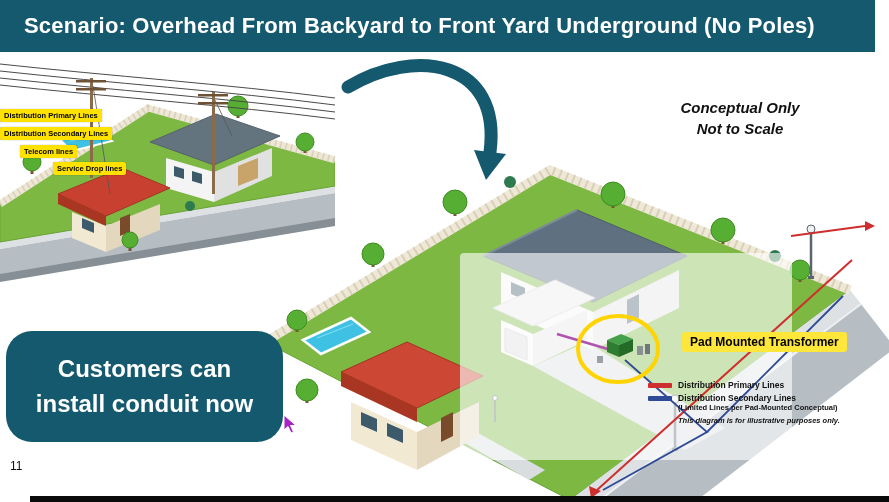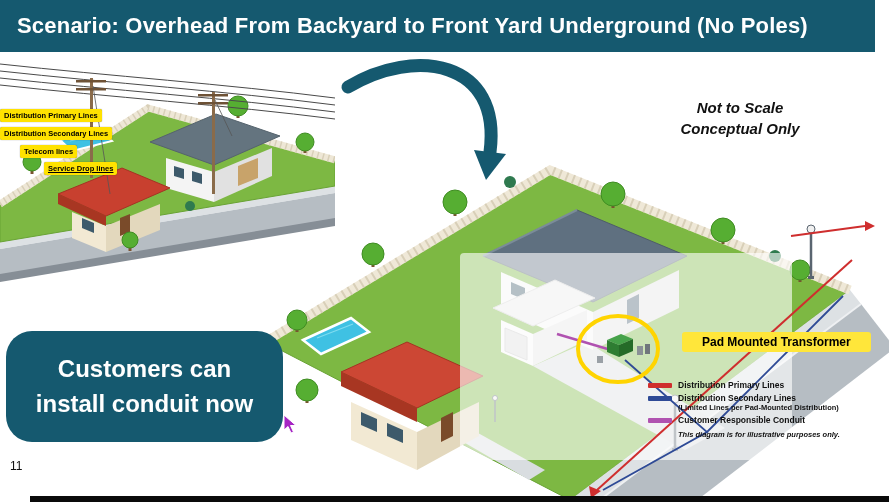--- a/index.html
+++ b/index.html
@@ -1,42 +1,42 @@
 <!DOCTYPE html>
 <html style="--teal: #15596f; --label_yellow: #ffe200; --highlight_yellow: #ffe63a; --legend_red: #cf2e2e; --legend_blue: #2e4a96; --legend_purple: #b052b0;"><head>
 <meta charset="utf-8">
 <style>
   html,body { margin:0; padding:0; background:#e8e8e8; font-family:"Liberation Sans",sans-serif; }
   .slide { position:relative; width:889px; height:502px; background:#ffffff; overflow:hidden; }
 
   .title-bar { position:absolute; left:0; top:0; width:875px; height:52px;
     background:var(--teal,#15596f); color:#fff; display:flex; align-items:center;
-    padding-left:17px; box-sizing:border-box; font-size:22px; font-weight:bold; letter-spacing:.2px; }
+    padding-left:24px; box-sizing:border-box; font-size:22px; font-weight:bold; letter-spacing:.2px; }
 
   .scene { position:absolute; }
   .scene-before { left:0; top:56px; width:335px; height:226px; }
   .scene-after  { left:255px; top:160px; width:634px; height:342px; }
   .arrow-svg { position:absolute; left:330px; top:52px; width:200px; height:140px; }
   .arrow-path { stroke:var(--teal,#15596f); stroke-width:13; fill:none; stroke-linecap:round; }
   .arrow-head { fill:var(--teal,#15596f); }
 
   .note { position:absolute; left:655px; top:97px; width:170px; text-align:center;
     font-weight:bold; font-style:italic; font-size:15px; line-height:1.4; color:#111; }
 
   .yellow-label { position:absolute; background:var(--label_yellow,#ffe200); color:#000;
     font-size:7.5px; font-weight:bold; padding:2px 4px; border-radius:2px; white-space:nowrap;
     box-shadow:0 0 1px rgba(0,0,0,.6); }
   .yl-0 { left:0px;  top:109px; }
   .yl-1 { left:0px;  top:127px; }
   .yl-2 { left:20px; top:145px; }
-  .yl-3 { left:44px; top:162px;text-decoration:underline; }
+  .yl-3 { left:53px; top:162px; }
 
   .transformer-label { position:absolute; left:682px; top:332px;
     background:var(--highlight_yellow,#ffe63a); color:#000; font-size:12px; font-weight:bold;
-    padding:3px 20px; border-radius:3px; white-space:nowrap; }
+    padding:3px 8px; border-radius:3px; white-space:nowrap; }
 
   .legend { position:absolute; left:648px; top:380px; width:235px; color:#111; }
   .legend-row { display:flex; align-items:flex-start; margin-bottom:3px; }
   .legend-swatch { width:24px; height:5px; margin:3px 6px 0 0; flex:0 0 auto; border-radius:1px; }
   .legend-label { font-size:8.5px; font-weight:bold; line-height:1.2; }
   .legend-sub { font-size:7.5px; font-weight:bold; line-height:1.2; }
   .legend-disclaimer { font-size:7.5px; font-style:italic; margin:4px 0 0 30px;font-weight:bold; }
 
   .callout { position:absolute; left:6px; top:331px; width:277px; height:111px;
     background:var(--teal,#15596f); border-radius:26px; color:#fff; display:flex;
@@ -229,41 +229,37 @@
     <path class="arrow-path" d="M18,35 C85,-5 172,8 160,100"></path>
     <polygon class="arrow-head" points="144,98 176,102 156,128"></polygon>
   </svg>
 
   <div class="yellow-label yl-0">Distribution Primary Lines</div>
   <div class="yellow-label yl-1">Distribution Secondary Lines</div>
   <div class="yellow-label yl-2">Telecom lines</div>
   <div class="yellow-label yl-3">Service Drop lines</div>
 
   <div class="note">
+    <div>Conceptual Only</div>
     <div>Not to Scale</div>
-    <div>Conceptual Only</div>
   </div>
 
   <div class="transformer-label">Pad Mounted Transformer</div>
 
   <div class="legend">
     <div class="legend-row">
       <div class="legend-swatch" style="background: rgb(207, 46, 46);"></div>
       <div class="legend-label">Distribution Primary Lines</div>
     </div>
     <div class="legend-row">
       <div class="legend-swatch" style="background: rgb(46, 74, 150);"></div>
       <div>
         <div class="legend-label">Distribution Secondary Lines</div>
-        <div class="legend-sub">(Limited Lines per Pad-Mounted Distribution)</div>
+        <div class="legend-sub">(Limited Lines per Pad-Mounted Conceptual)</div>
       </div>
-    </div>
-    <div class="legend-row">
-      <div class="legend-swatch" style="background: rgb(176, 82, 176);"></div>
-      <div class="legend-label">Customer Responsible Conduit</div>
     </div>
     <div class="legend-disclaimer">This diagram is for illustrative purposes only.</div>
   </div>
 
   <div class="callout">
     <span>Customers can install conduit now</span>
   </div>
 
   <div class="page-number">11</div>
 

